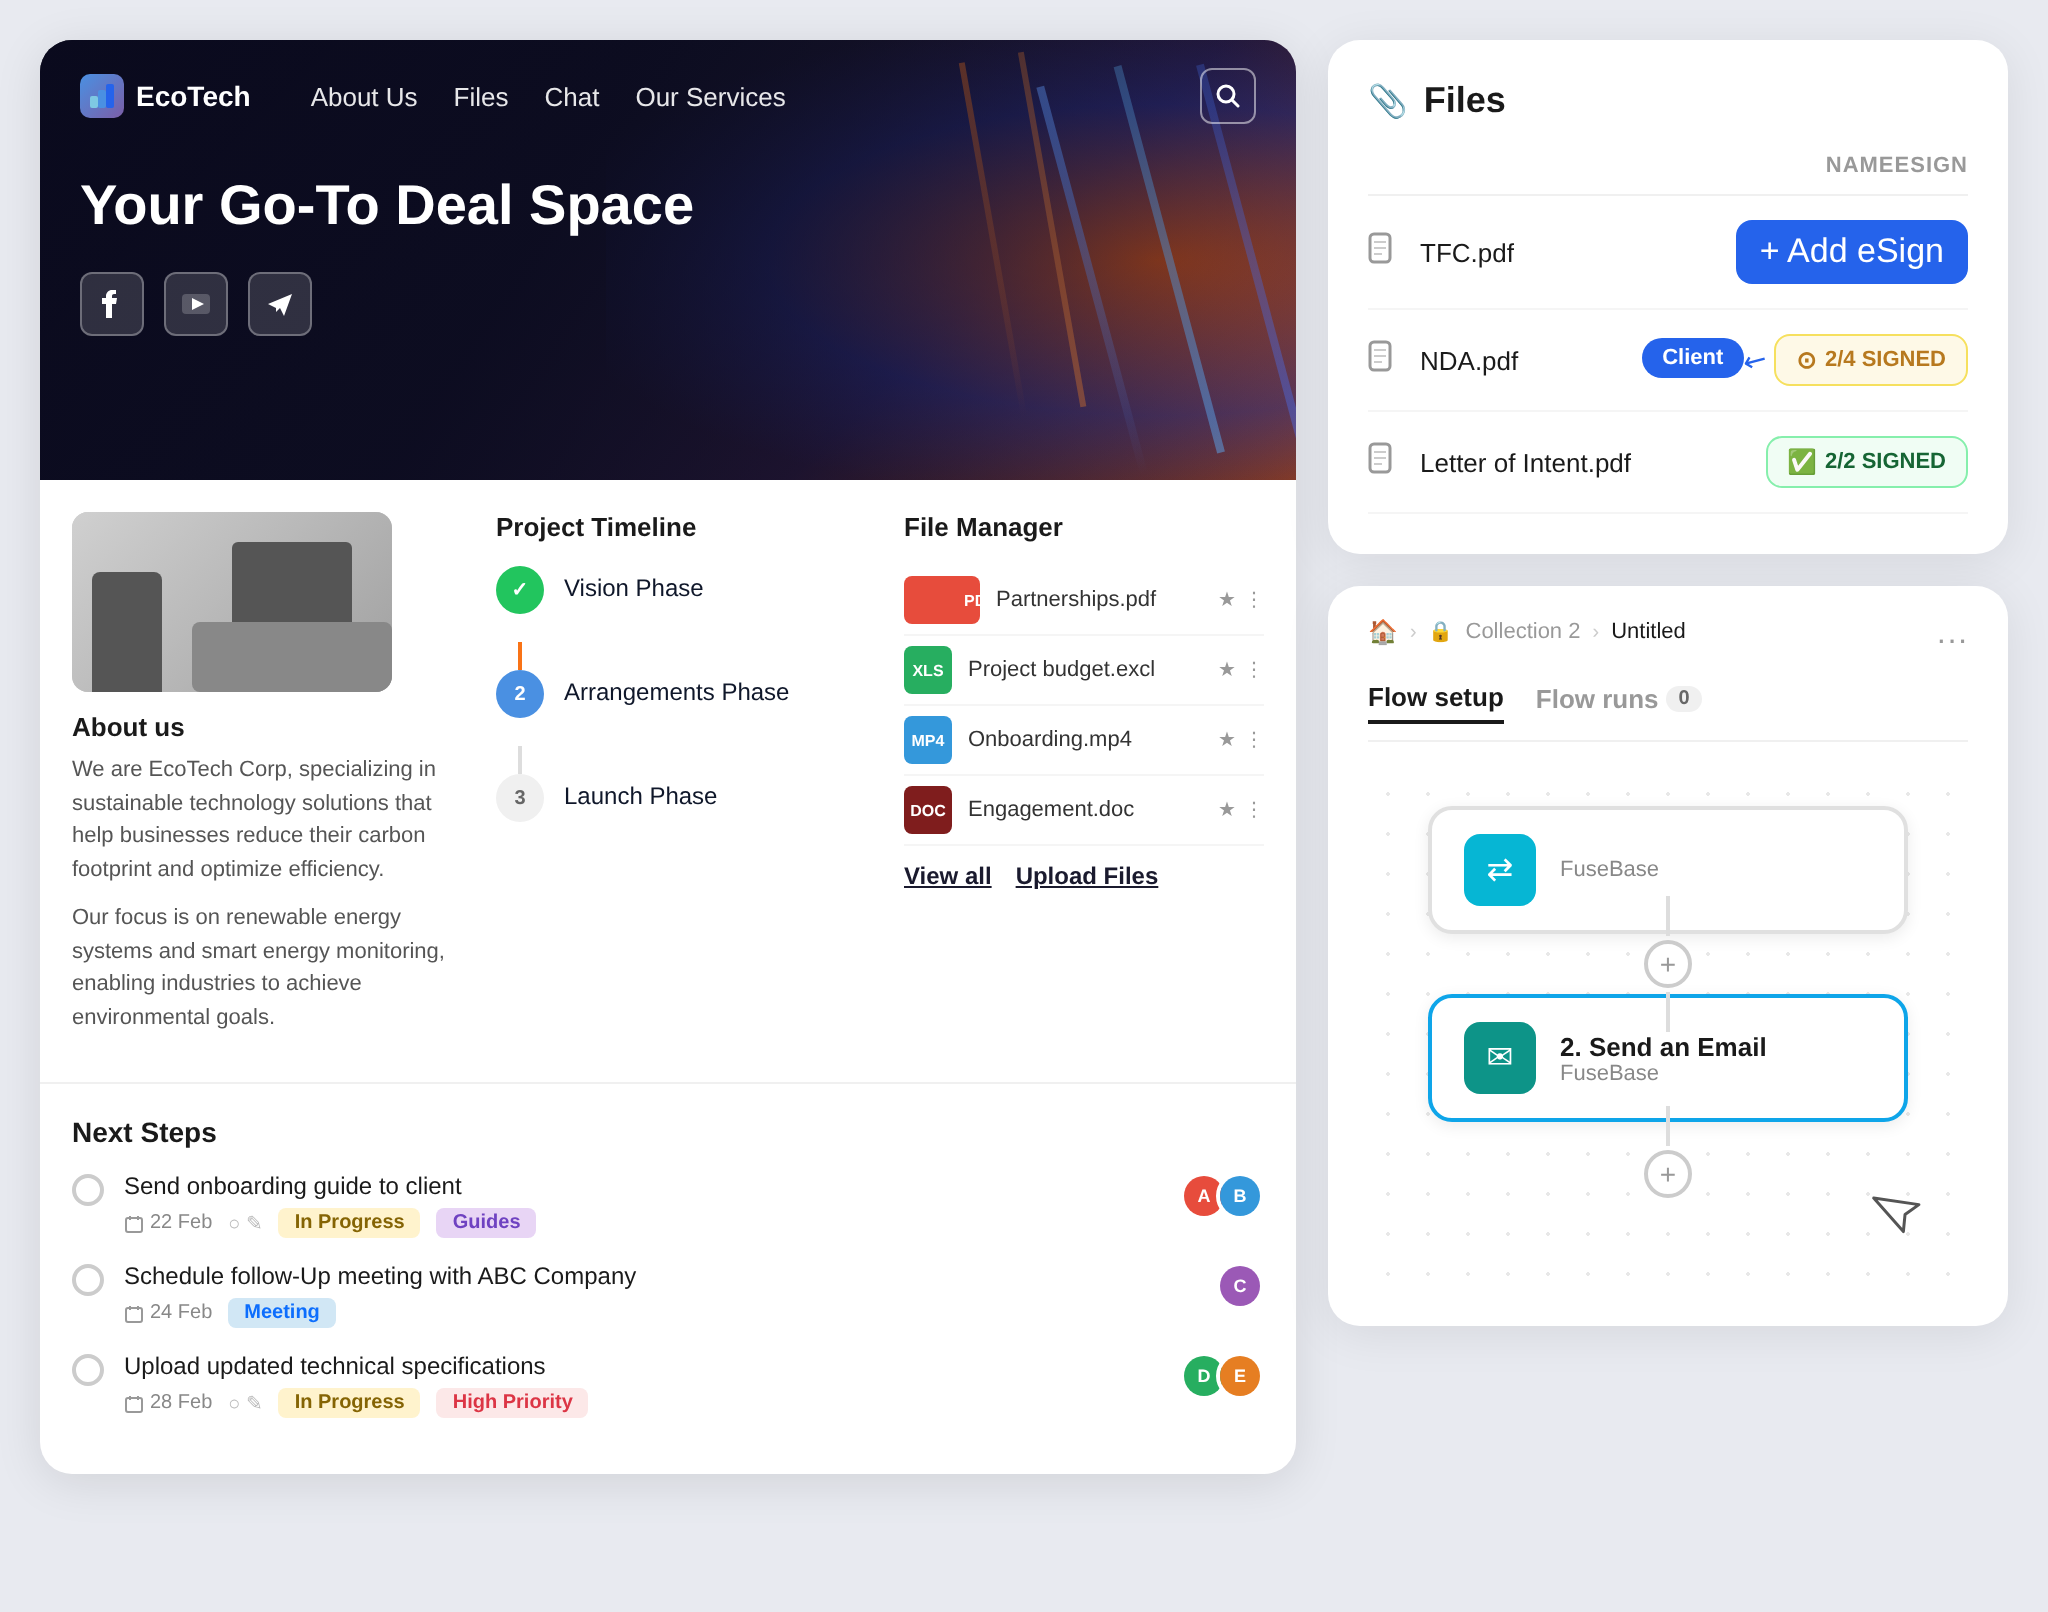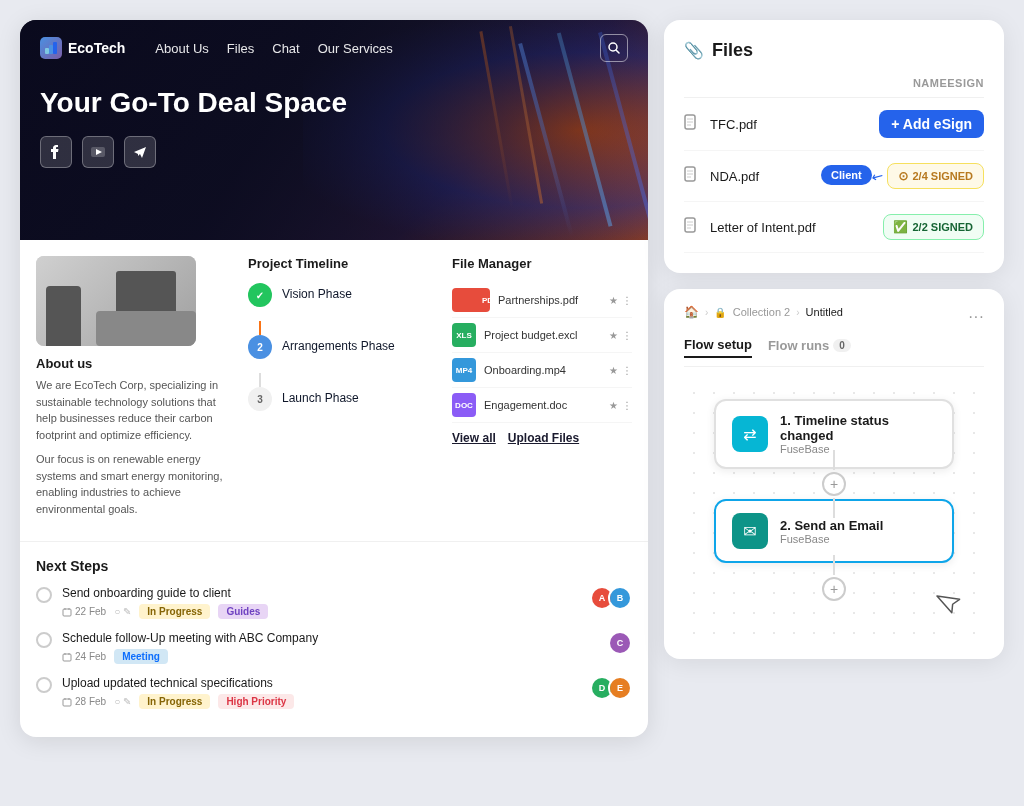--- a/index.html
+++ b/index.html
@@ -271,21 +271,21 @@
       align-items: center;
       justify-content: center;
       font-size: 8px;
       font-weight: 700;
       color: white;
       flex-shrink: 0;
     }
     .file-icon.pdf { background: #e74c3c; padding-left: 38px; }
     .file-icon.xlsx { background: #27ae60; }
     .file-icon.mp4 { background: #3498db; }
-    .file-icon.doc { background: #8b5cf6; }
+    .file-icon.doc { background: #7f1d1d; }
     .file-name {
       font-size: 11px;
       color: #333;
       flex: 1;
     }
     .file-actions {
       display: flex;
       gap: 4px;
       font-size: 10px;
       color: #999;
@@ -454,22 +454,22 @@
       font-size: 16px;
     }
     .file-row-name {
       font-size: 13px;
       font-weight: 500;
       color: #1a1a1a;
     }
     .add-esign-btn {
       background: #2563eb;
       color: white;
-      font-size: 14px;
-      font-weight: 700;
+      font-size: 17px;
+      font-weight: 400;
       padding: 6px 12px;
       border-radius: 8px;
       cursor: pointer;
       border: none;
       white-space: nowrap;
     }
     .client-badge {
       background: #2563eb;
       color: white;
       font-size: 11px;
@@ -1013,21 +1013,20 @@
           <span>Flow runs</span>
           <span class="flow-runs-badge">0</span>
         </div>
       </div>
 
       <div class="flow-canvas">
 
         <div class="flow-node">
           <div class="flow-node-icon icon-cyan">⇄</div>
           <div class="flow-node-info">
-            <div class="flow-node-title">1. Timeline status changed</div>
             <div class="flow-node-sub">FuseBase</div>
           </div>
         </div>
 
         <div class="flow-connector">
           <div style="display:flex; flex-direction:column; align-items:center; gap:2px;">
             <div class="flow-connector-line"></div>
             <div class="flow-plus-btn">+</div>
             <div class="flow-connector-line"></div>
           </div>

